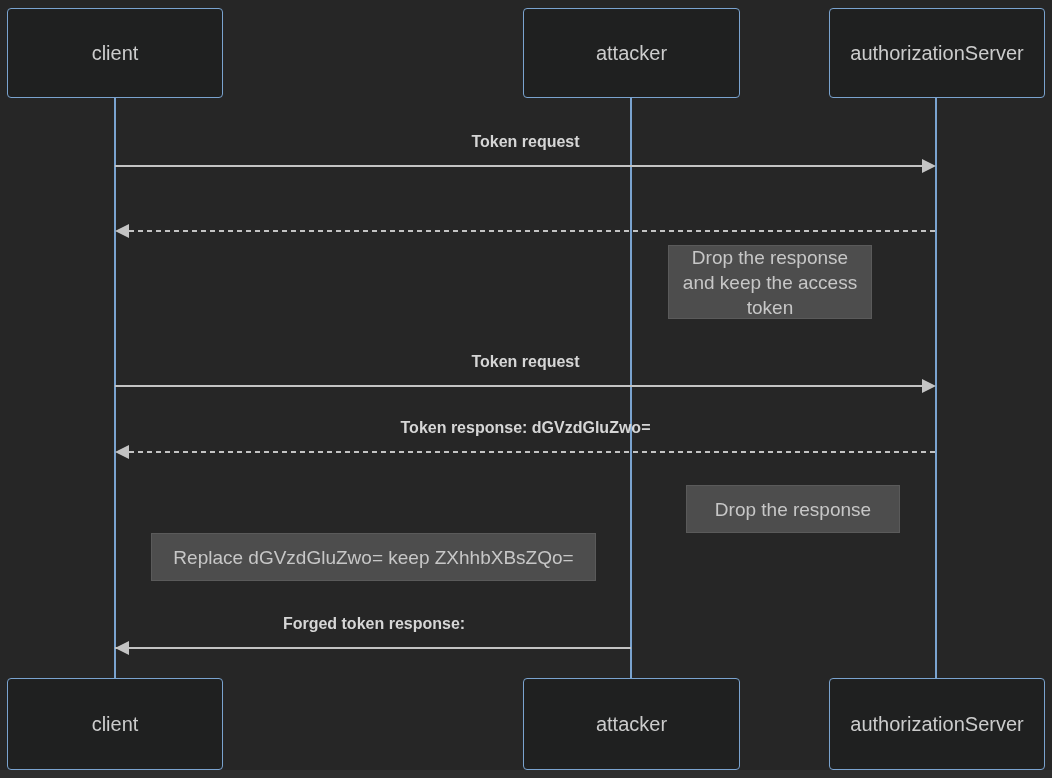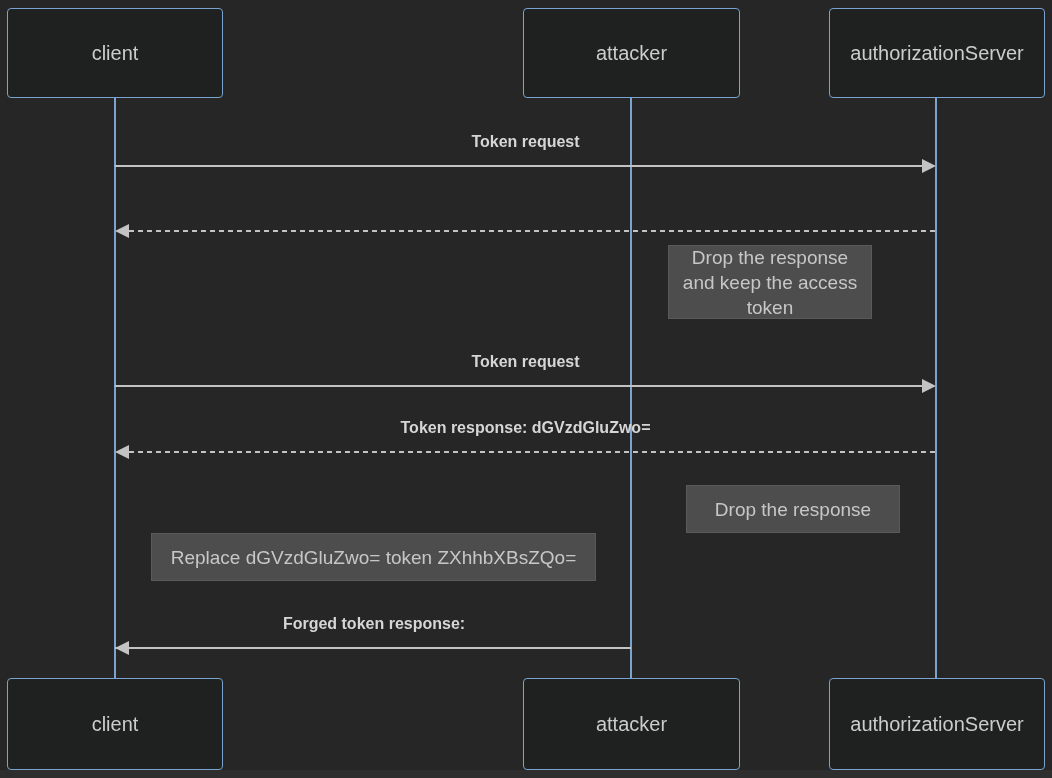--- a/index.html
+++ b/index.html
@@ -117,21 +117,21 @@
     <div class="msg-label" style="left:115px;top:349px;width:821px;">Token request</div>
     <div class="line-solid" style="left:115px;top:385px;width:808px;"></div>
     <div class="arrow-right" style="left:922px;top:379px;"></div>
 
     <div class="msg-label" style="left:115px;top:415px;width:821px;">Token response: dGVzdGluZwo=</div>
     <div class="line-dashed" style="left:129px;top:451px;width:807px;"></div>
     <div class="arrow-left" style="left:115px;top:445px;"></div>
 
     <div class="note" style="left:686px;top:469px;width:214px;height:48px;margin-top:16px;">Drop the response</div>
 
-    <div class="note" style="left:151px;top:533px;width:445px;height:48px;">Replace dGVzdGluZwo= token ZXhhbXBsZQo=</div>
+    <div class="note" style="left:151px;top:533px;width:445px;height:48px;">Replace dGVzdGluZwo= keep ZXhhbXBsZQo=</div>
 
     <div class="msg-label" style="left:106px;top:611px;width:536px;">Forged token response:</div>
     <div class="line-solid" style="left:115px;top:647px;width:516px;"></div>
     <div class="arrow-left" style="left:115px;top:641px;"></div>
 
     <div class="actor" style="left:7px;top:8px;width:216px;height:90px;">
       <span>client</span>
     </div>
     <div class="actor" style="left:523px;top:8px;width:217px;height:90px;">
       <span>attacker</span>

